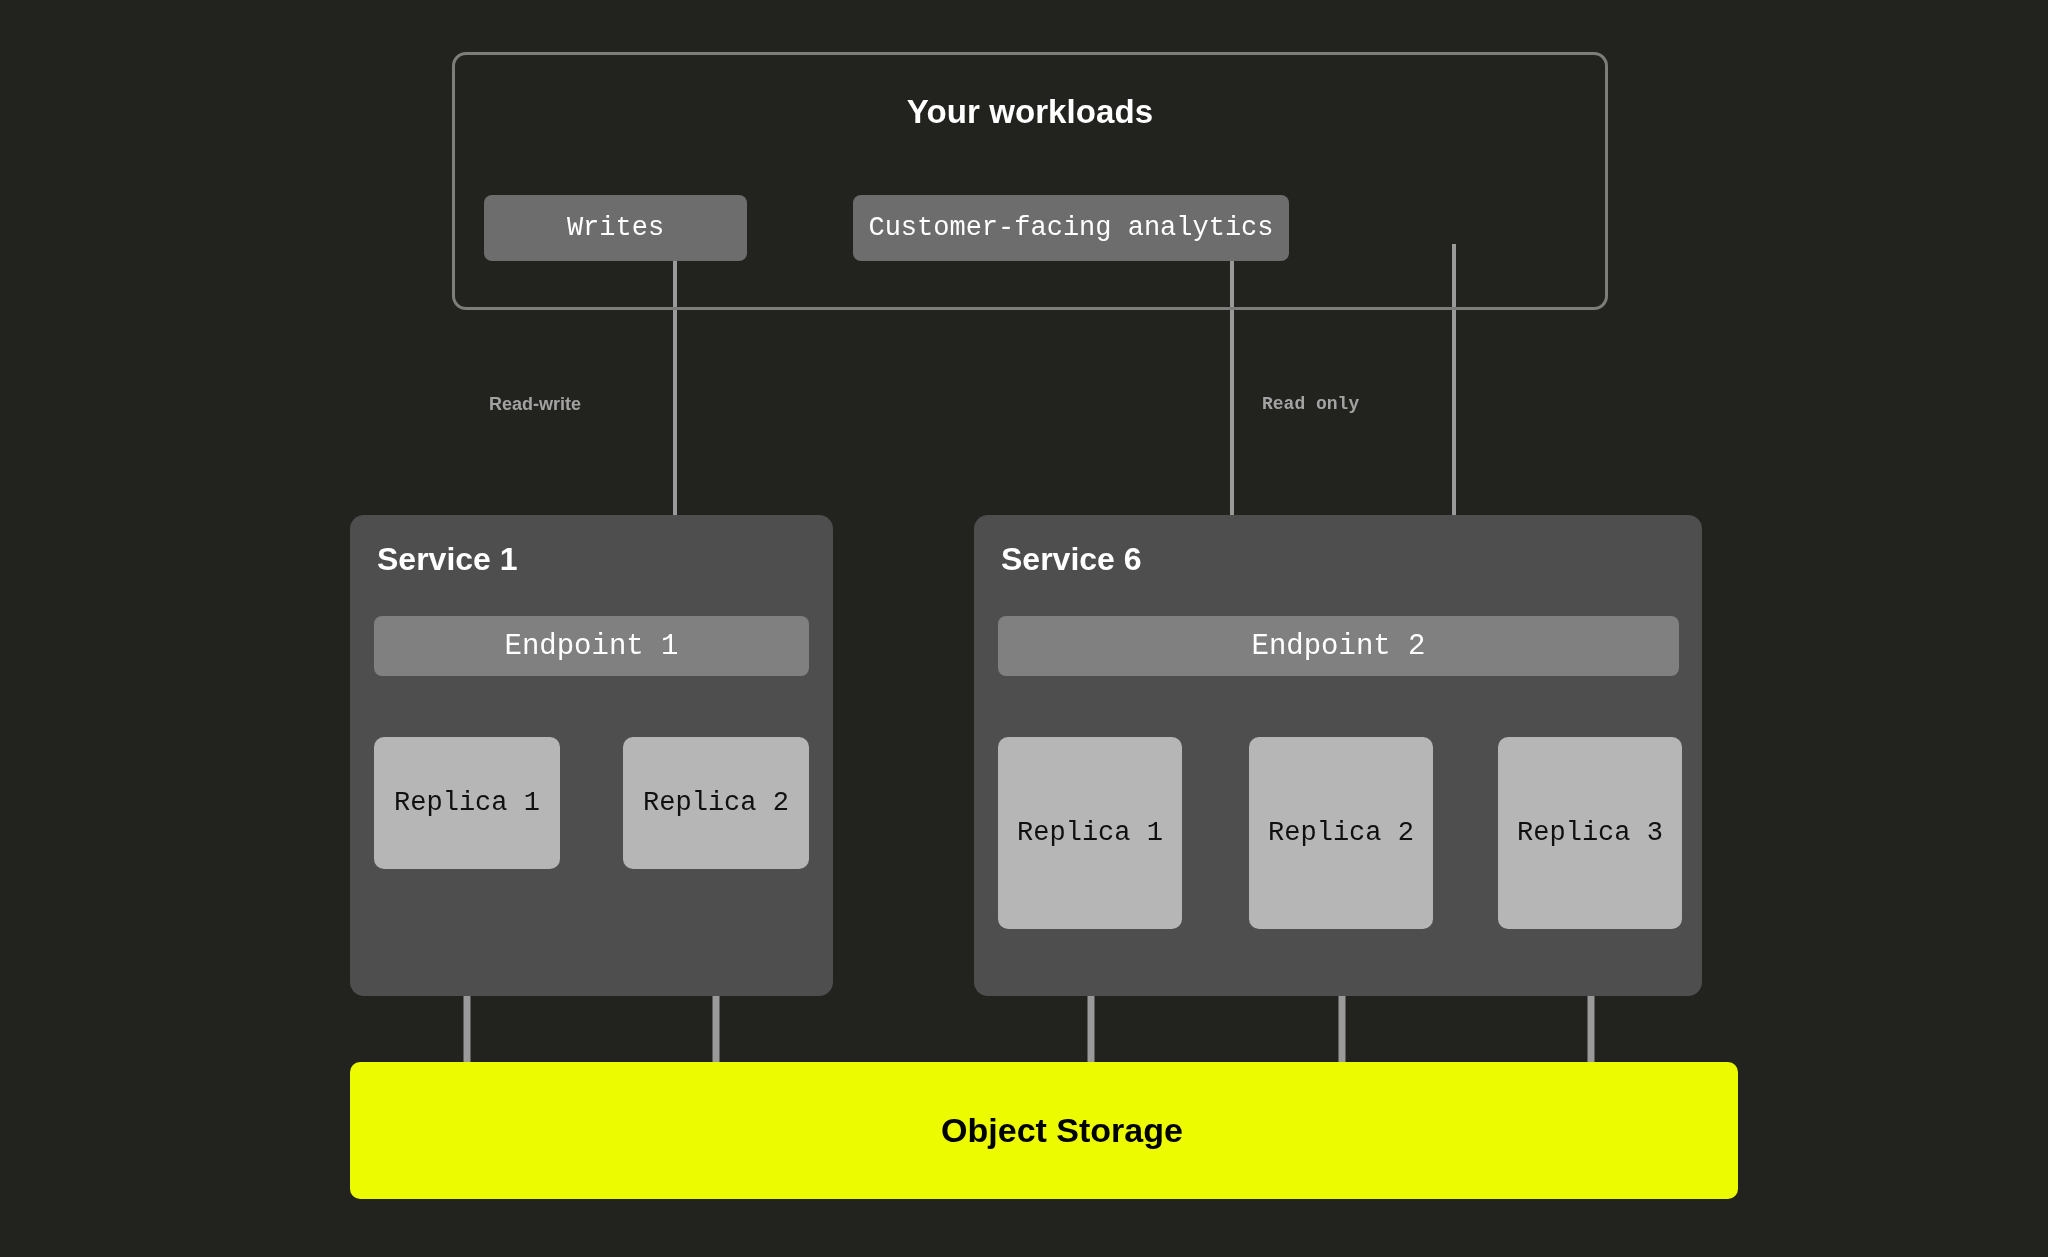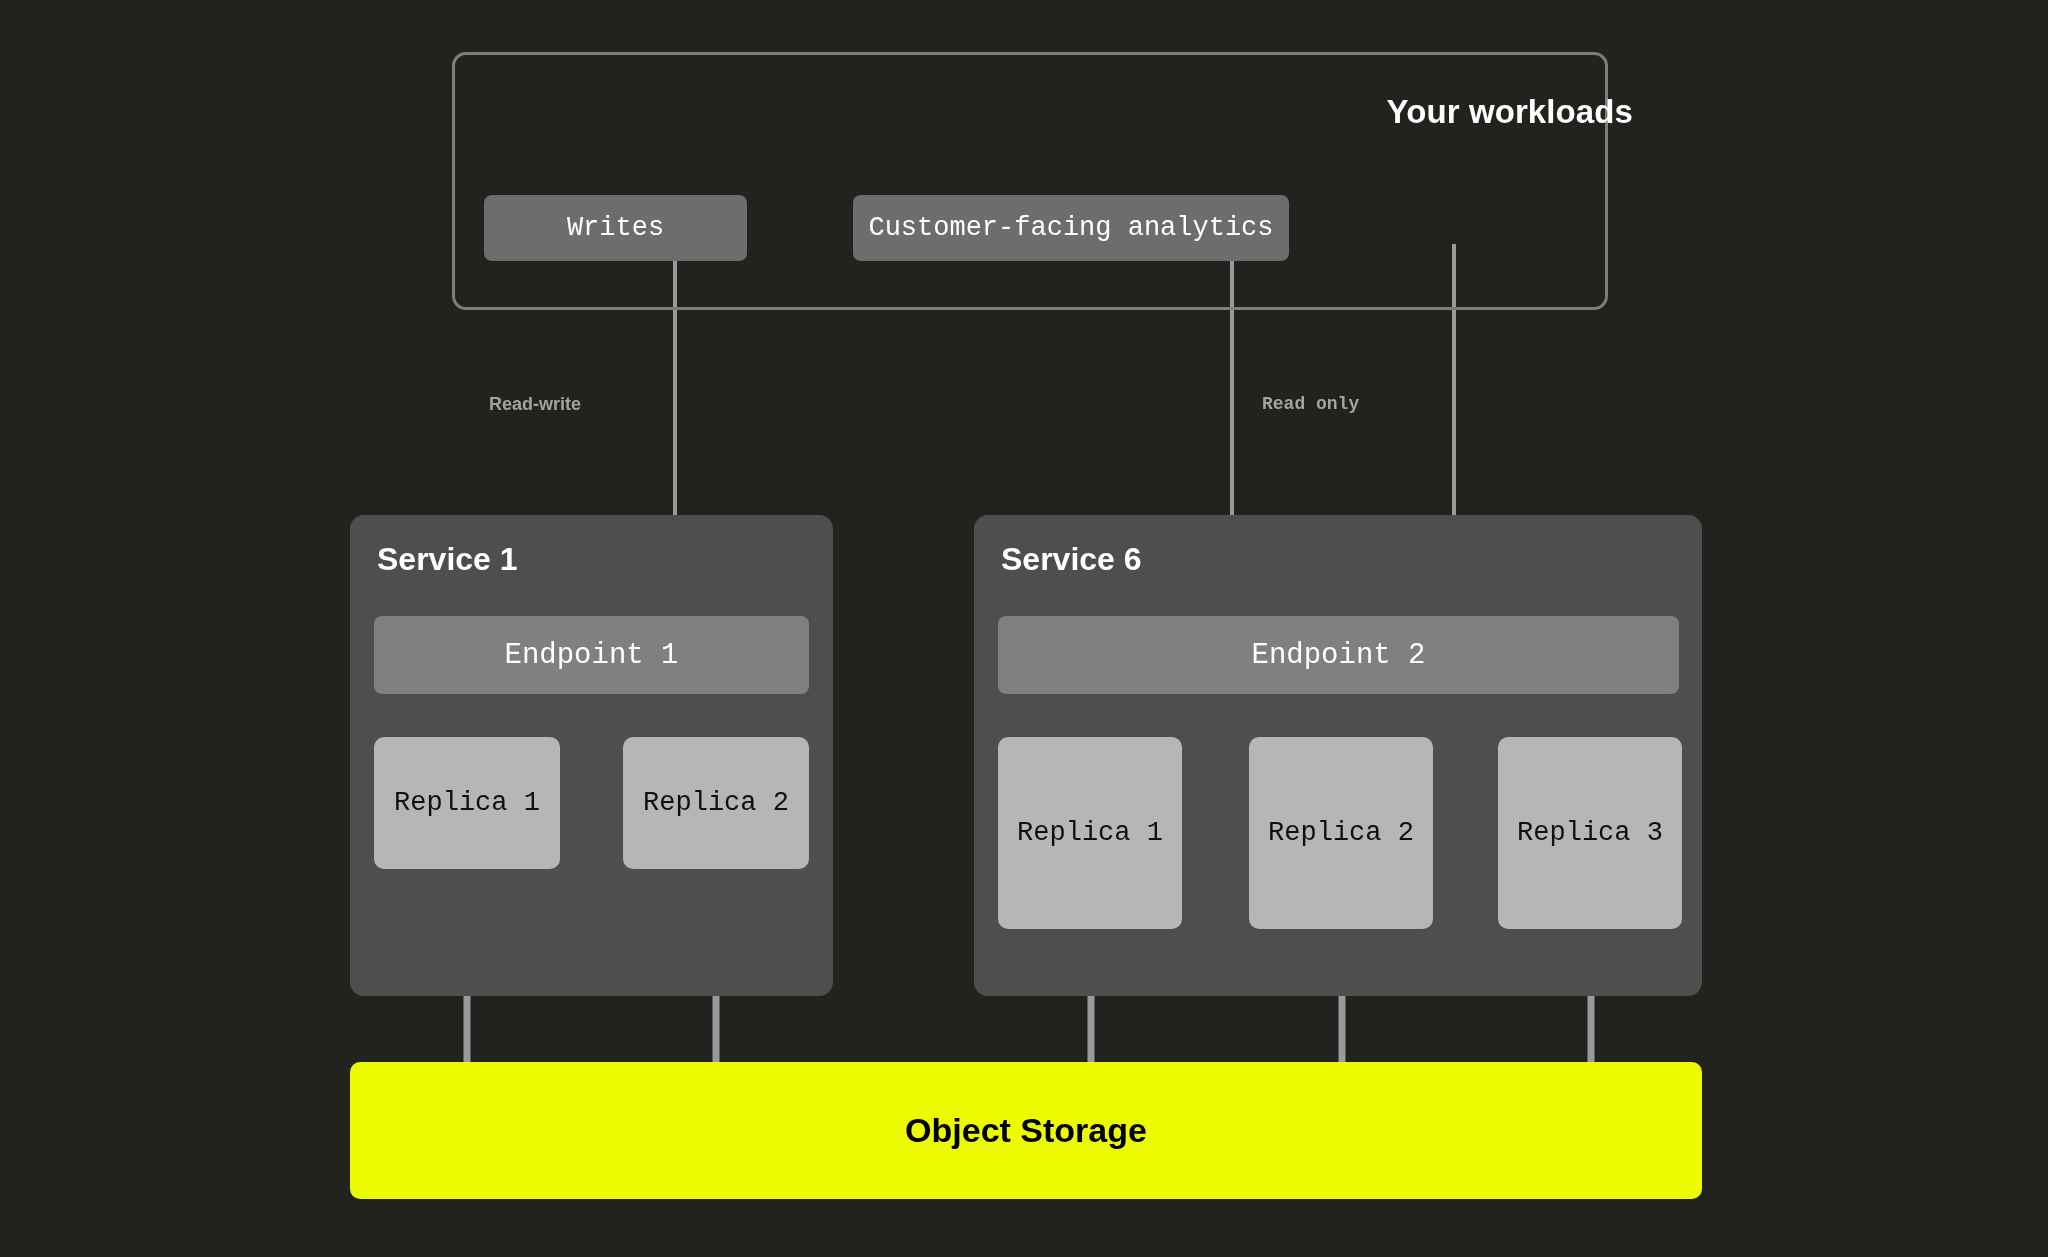--- a/index.html
+++ b/index.html
@@ -37,26 +37,25 @@
     border: 3px solid #7d7d7b;
     border-radius: 14px;
     box-sizing: border-box;
     z-index: 3;
   }
   .workloads-title {
     position: absolute;
     left: 0;
     top: 38px;
     width: 100%;
-    text-align: right;
+    text-align: center;
     color: #ffffff;
     font-size: 33px;
     font-weight: bold;
     letter-spacing: 0.1px;
-    margin-left: 28px;
   }
   .workload-chip {
     position: absolute;
     top: 140px;
     height: 66px;
     background: #6d6d6d;
     border-radius: 8px;
     color: #ffffff;
     font-family: "Liberation Mono", "DejaVu Sans Mono", monospace;
     font-size: 27px;
@@ -97,21 +96,21 @@
     left: 27px;
     top: 26px;
     color: #ffffff;
     font-size: 32px;
     font-weight: bold;
     white-space: nowrap;
   }
 
   .endpoint-bar {
     position: absolute;
-    height: 78px;
+    height: 60px;
     background: #808080;
     border-radius: 8px;
     color: #ffffff;
     font-family: "Liberation Mono", "DejaVu Sans Mono", monospace;
     font-size: 29px;
     display: flex;
     align-items: center;
     justify-content: center;
     white-space: nowrap;
   }
@@ -149,20 +148,21 @@
     background: #ecfb00;
     border-radius: 10px;
     color: #000000;
     font-size: 34px;
     font-weight: bold;
     display: flex;
     align-items: center;
     justify-content: center;
     z-index: 5;
     white-space: nowrap;
+    padding-left: 36px;
   }
 </style>
 </head>
 <body>
 
 <div id="stage">
 
   <svg id="wires" viewBox="0 0 2048 1257" width="2048" height="1257">
     <defs>
       <marker id="arrowhead" markerWidth="10" markerHeight="8" refX="9" refY="4" orient="auto" markerUnits="userSpaceOnUse">

